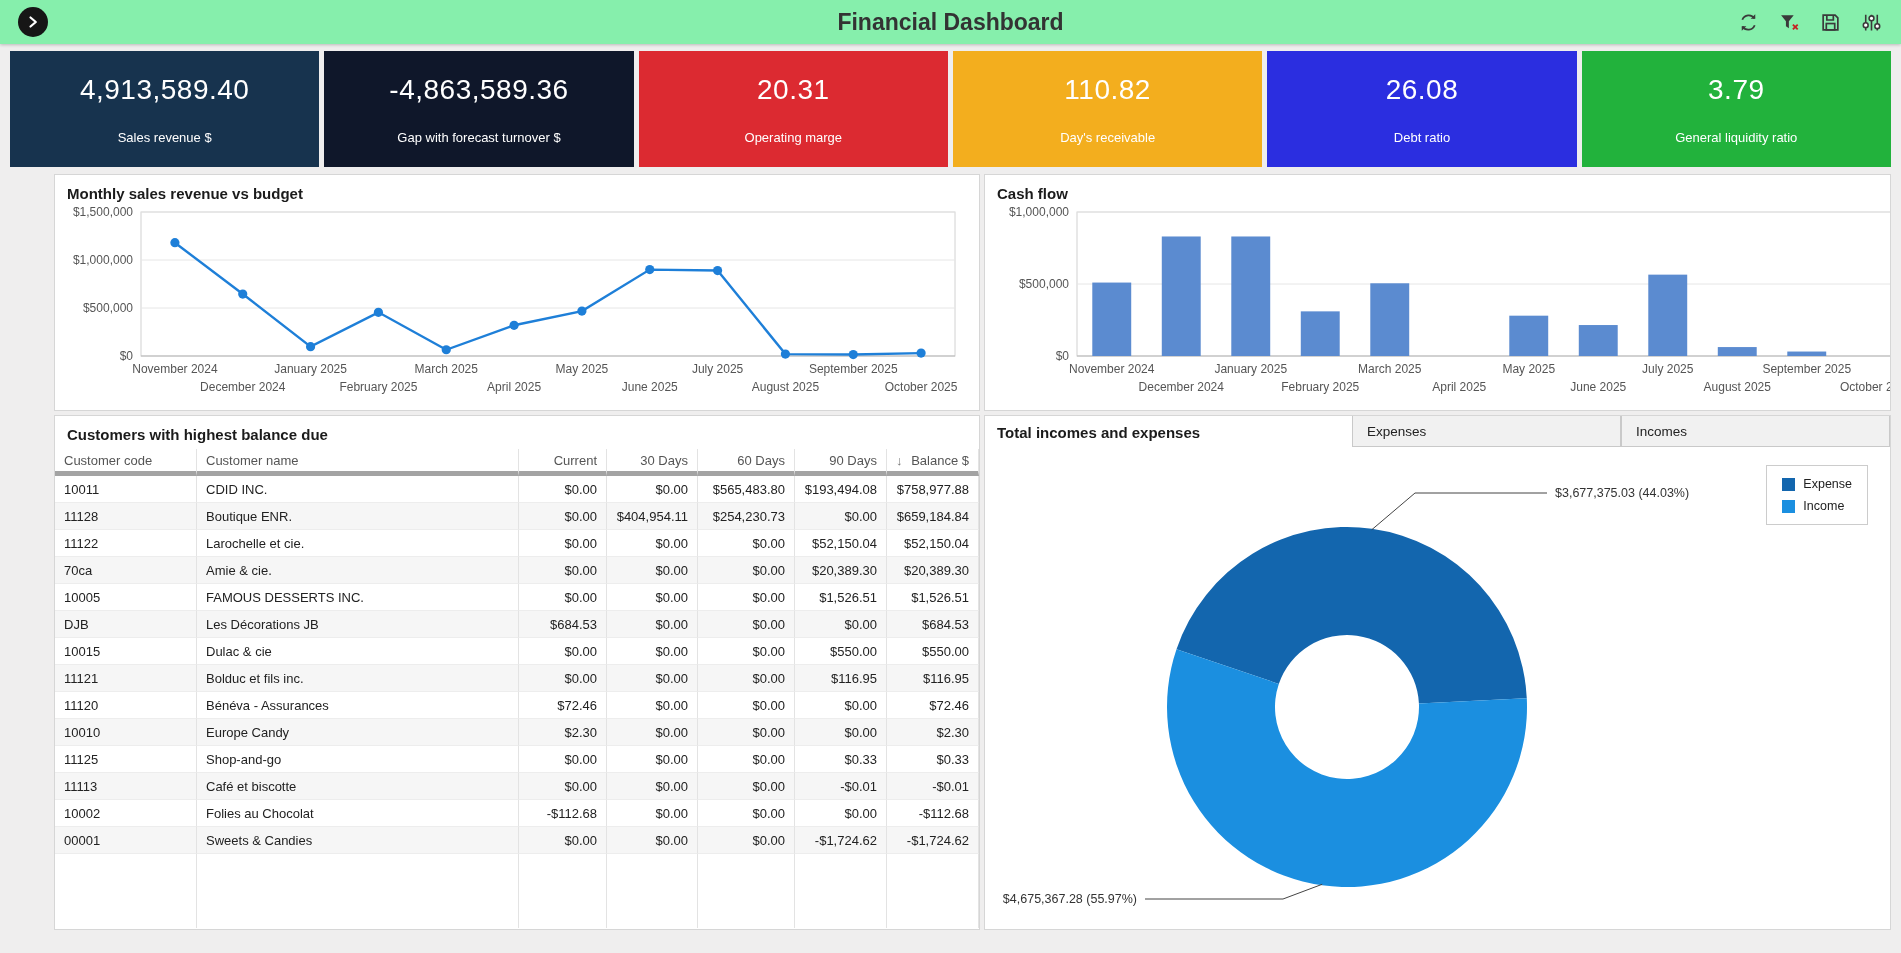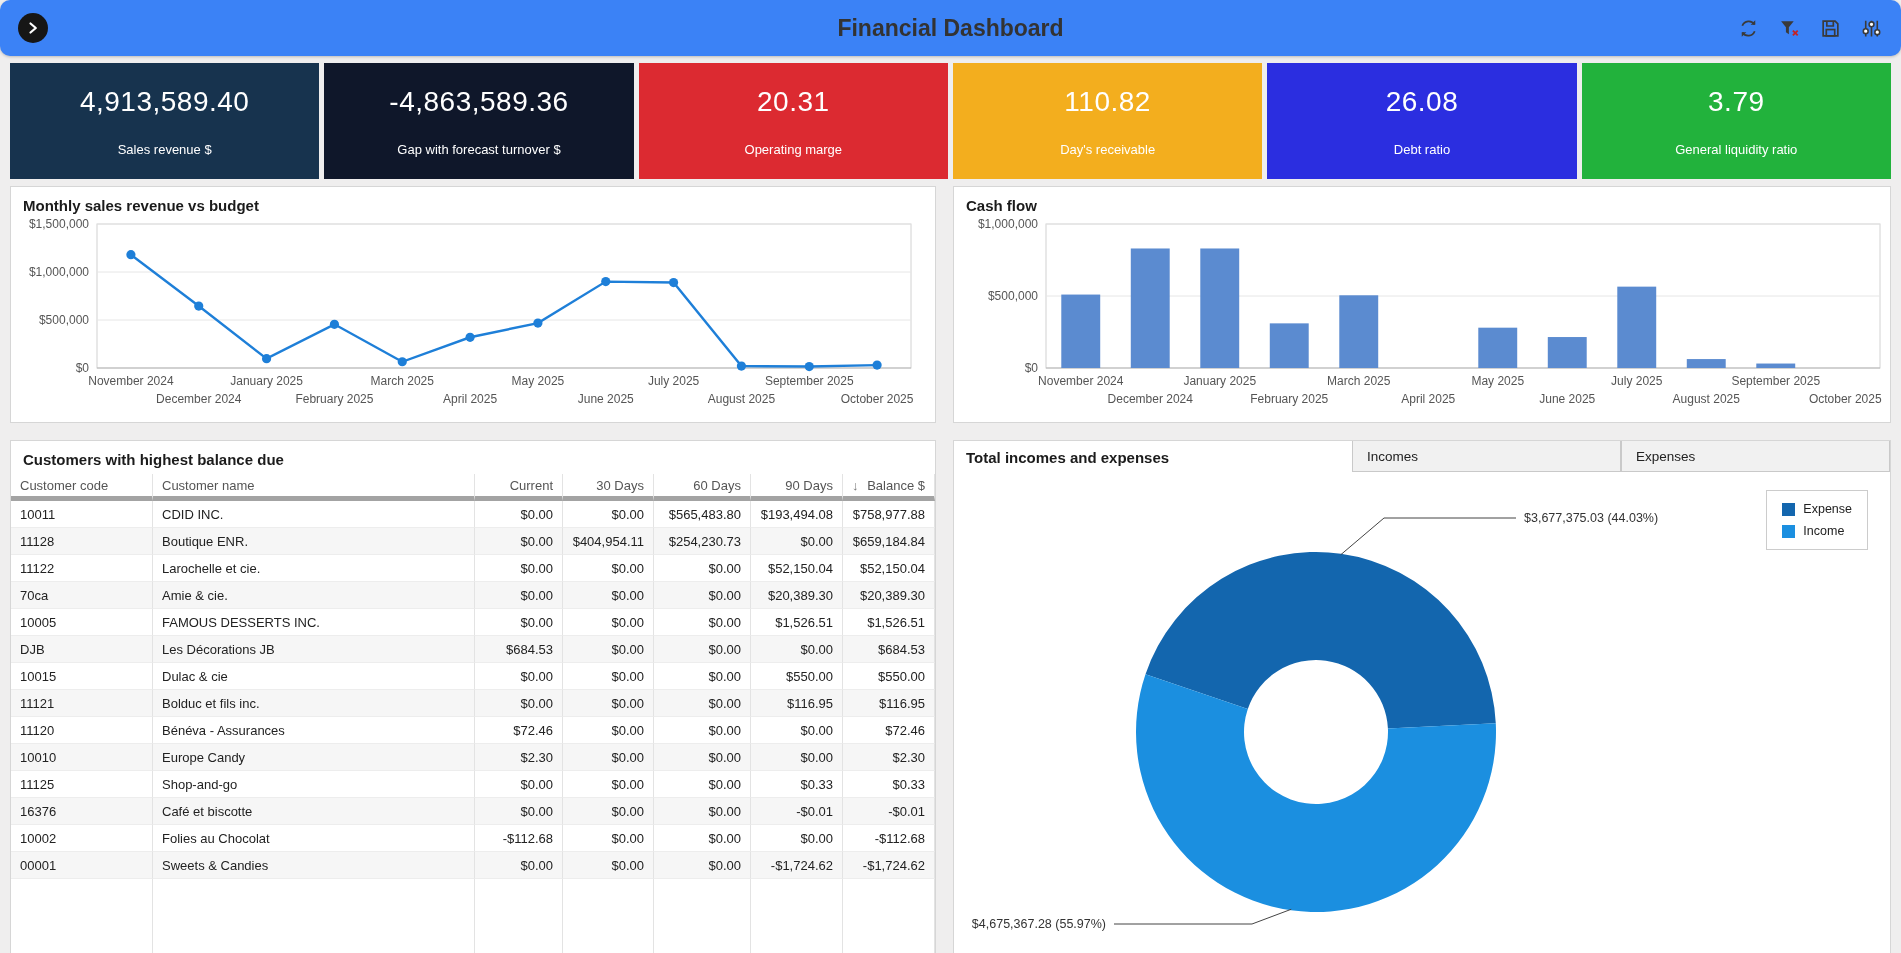--- a/index.html
+++ b/index.html
@@ -3,24 +3,23 @@
 <meta charset="utf-8">
 <style>
   html,body{margin:0;padding:0}
   body{
     width:1901px;height:953px;overflow:hidden;
     background:#efeeee;color:#222;
     font-family:"Liberation Sans",sans-serif;
   }
   
   .app-header{
-    height:56px;background:#3b82f6;position:relative;z-index:5;
+    height:44px;background:#86efac;position:relative;z-index:5;
     display:flex;align-items:center;padding:0 18px;
     box-shadow:0 1px 3px rgba(0,0,0,.22);
-    border-radius:10px;
   }
   .page-title{
     position:absolute;left:0;right:0;text-align:center;margin:0;
     font-size:23px;font-weight:bold;color:#333;pointer-events:none;
   }
   .expand-btn{
     width:30px;height:30px;border-radius:50%;background:#161616;border:none;
     display:flex;align-items:center;justify-content:center;cursor:pointer;z-index:2;padding:0;
   }
   .header-icons{margin-left:auto;display:flex;gap:17px;z-index:2}
@@ -32,21 +31,21 @@
   .kpi-row{display:flex;gap:5px;padding:7px 10px 0}
   .kpi-card{
     flex:1;height:116px;color:#fff;
     display:flex;flex-direction:column;align-items:center;justify-content:center;
   }
   .kpi-value{font-size:28px;letter-spacing:.5px}
   .kpi-label{font-size:13px;margin-top:24px}
   
   .main{
     display:grid;grid-template-columns:926px 1fr;grid-template-rows:237px 515px;
-    gap:17px;padding:7px 10px 8px;
+    gap:4px;padding:7px 10px 8px;margin-left:44px;
   }
   .panel{background:#fff;border:1px solid #d6d6d6;overflow:hidden;position:relative}
   .panel-title{font-size:15px;font-weight:bold;color:#1b1b1b;padding:10px 12px 2px}
   .chart-wrap{padding:0 6px}
   .tick{font-size:12px;fill:#555}
   .callout{font-size:12.5px;fill:#333}
   
   .cust-table{
     display:grid;
     grid-template-columns:142px 322px 88px 91px 97px 92px 1fr;
@@ -257,38 +256,38 @@
         <div style="display: contents;"><div class="cell td alt">11128</div><div class="cell td alt">Boutique ENR.</div><div class="cell td num alt">$0.00</div><div class="cell td num alt">$404,954.11</div><div class="cell td num alt">$254,230.73</div><div class="cell td num alt">$0.00</div><div class="cell td num alt">$659,184.84</div></div>
         <div style="display: contents;"><div class="cell td">11122</div><div class="cell td">Larochelle et cie.</div><div class="cell td num">$0.00</div><div class="cell td num">$0.00</div><div class="cell td num">$0.00</div><div class="cell td num">$52,150.04</div><div class="cell td num">$52,150.04</div></div>
         <div style="display: contents;"><div class="cell td alt">70ca</div><div class="cell td alt">Amie &amp; cie.</div><div class="cell td num alt">$0.00</div><div class="cell td num alt">$0.00</div><div class="cell td num alt">$0.00</div><div class="cell td num alt">$20,389.30</div><div class="cell td num alt">$20,389.30</div></div>
         <div style="display: contents;"><div class="cell td">10005</div><div class="cell td">FAMOUS DESSERTS INC.</div><div class="cell td num">$0.00</div><div class="cell td num">$0.00</div><div class="cell td num">$0.00</div><div class="cell td num">$1,526.51</div><div class="cell td num">$1,526.51</div></div>
         <div style="display: contents;"><div class="cell td alt">DJB</div><div class="cell td alt">Les Décorations JB</div><div class="cell td num alt">$684.53</div><div class="cell td num alt">$0.00</div><div class="cell td num alt">$0.00</div><div class="cell td num alt">$0.00</div><div class="cell td num alt">$684.53</div></div>
         <div style="display: contents;"><div class="cell td">10015</div><div class="cell td">Dulac &amp; cie</div><div class="cell td num">$0.00</div><div class="cell td num">$0.00</div><div class="cell td num">$0.00</div><div class="cell td num">$550.00</div><div class="cell td num">$550.00</div></div>
         <div style="display: contents;"><div class="cell td alt">11121</div><div class="cell td alt">Bolduc et fils inc.</div><div class="cell td num alt">$0.00</div><div class="cell td num alt">$0.00</div><div class="cell td num alt">$0.00</div><div class="cell td num alt">$116.95</div><div class="cell td num alt">$116.95</div></div>
         <div style="display: contents;"><div class="cell td">11120</div><div class="cell td">Bénéva - Assurances</div><div class="cell td num">$72.46</div><div class="cell td num">$0.00</div><div class="cell td num">$0.00</div><div class="cell td num">$0.00</div><div class="cell td num">$72.46</div></div>
         <div style="display: contents;"><div class="cell td alt">10010</div><div class="cell td alt">Europe Candy</div><div class="cell td num alt">$2.30</div><div class="cell td num alt">$0.00</div><div class="cell td num alt">$0.00</div><div class="cell td num alt">$0.00</div><div class="cell td num alt">$2.30</div></div>
         <div style="display: contents;"><div class="cell td">11125</div><div class="cell td">Shop-and-go</div><div class="cell td num">$0.00</div><div class="cell td num">$0.00</div><div class="cell td num">$0.00</div><div class="cell td num">$0.33</div><div class="cell td num">$0.33</div></div>
-        <div style="display: contents;"><div class="cell td alt">16376</div><div class="cell td alt">Café et biscotte</div><div class="cell td num alt">$0.00</div><div class="cell td num alt">$0.00</div><div class="cell td num alt">$0.00</div><div class="cell td num alt">-$0.01</div><div class="cell td num alt">-$0.01</div></div>
+        <div style="display: contents;"><div class="cell td alt">11113</div><div class="cell td alt">Café et biscotte</div><div class="cell td num alt">$0.00</div><div class="cell td num alt">$0.00</div><div class="cell td num alt">$0.00</div><div class="cell td num alt">-$0.01</div><div class="cell td num alt">-$0.01</div></div>
         <div style="display: contents;"><div class="cell td">10002</div><div class="cell td">Folies au Chocolat</div><div class="cell td num">-$112.68</div><div class="cell td num">$0.00</div><div class="cell td num">$0.00</div><div class="cell td num">$0.00</div><div class="cell td num">-$112.68</div></div>
         <div style="display: contents;"><div class="cell td alt">00001</div><div class="cell td alt">Sweets &amp; Candies</div><div class="cell td num alt">$0.00</div><div class="cell td num alt">$0.00</div><div class="cell td num alt">$0.00</div><div class="cell td num alt">-$1,724.62</div><div class="cell td num alt">-$1,724.62</div></div>
         <div class="cell filler"></div>
         <div class="cell filler"></div>
         <div class="cell filler"></div>
         <div class="cell filler"></div>
         <div class="cell filler"></div>
         <div class="cell filler"></div>
         <div class="cell filler"></div>
       </div>
   </section>
 
   <section class="panel">
     <div class="ie-header">
       <div class="panel-title">Total incomes and expenses</div>
+      <div class="tab">Expenses</div>
       <div class="tab">Incomes</div>
-      <div class="tab">Expenses</div>
     </div>
     <div class="donut-body">
       <svg id="svg-donut" width="944" height="481">
           <path d="M191.5021500057148 202.28966169457829 A180 180 0 0 1 541.7863306975759 251.23214425860715 L433.91453227903037 256.49285770344284 A72 72 0 0 0 293.80086000228596 236.9158646778313 Z" fill="#1366ae"></path>
           <path d="M541.7863306975759 251.23214425860715 A180 180 0 1 1 191.50215000571475 202.28966169457843 L293.8008600022859 236.91586467783137 A72 72 0 1 0 433.91453227903037 256.49285770344284 Z" fill="#1b8fe0"></path>
           <polyline points="386.76966522760364,82.72207220155002 430,46 562,46" fill="none" stroke="#444" stroke-width="1"></polyline>
           <text x="570" y="50" text-anchor="start" class="callout">$3,677,375.03 (44.03%)</text>
           <polyline points="337.2303347723964,437.27792779845 298,452 160,452" fill="none" stroke="#444" stroke-width="1"></polyline>
           <text x="152" y="456" text-anchor="end" class="callout">$4,675,367.28 (55.97%)</text>
         </svg>

